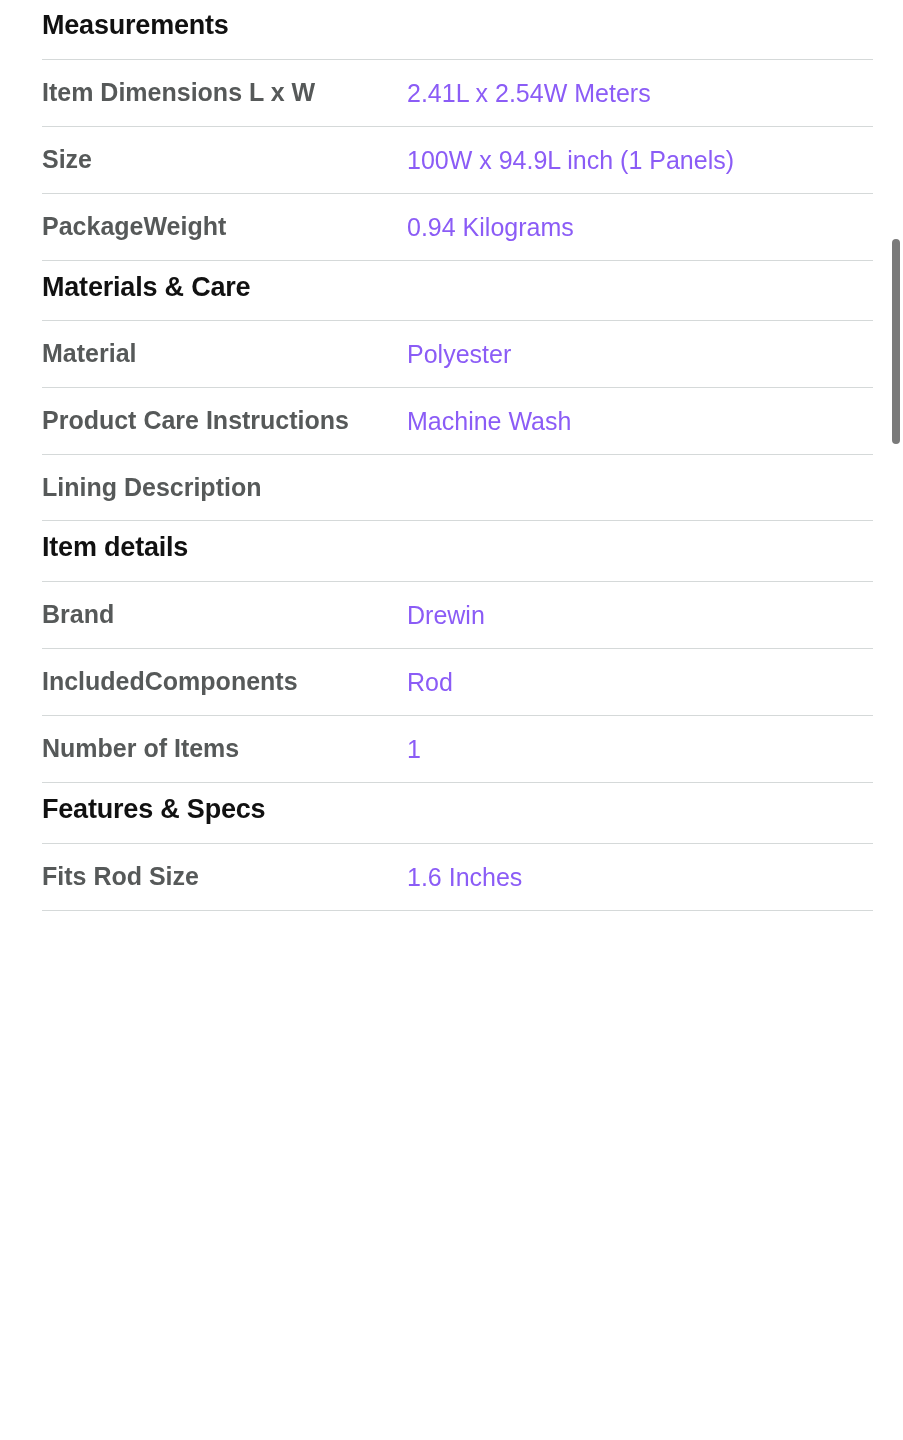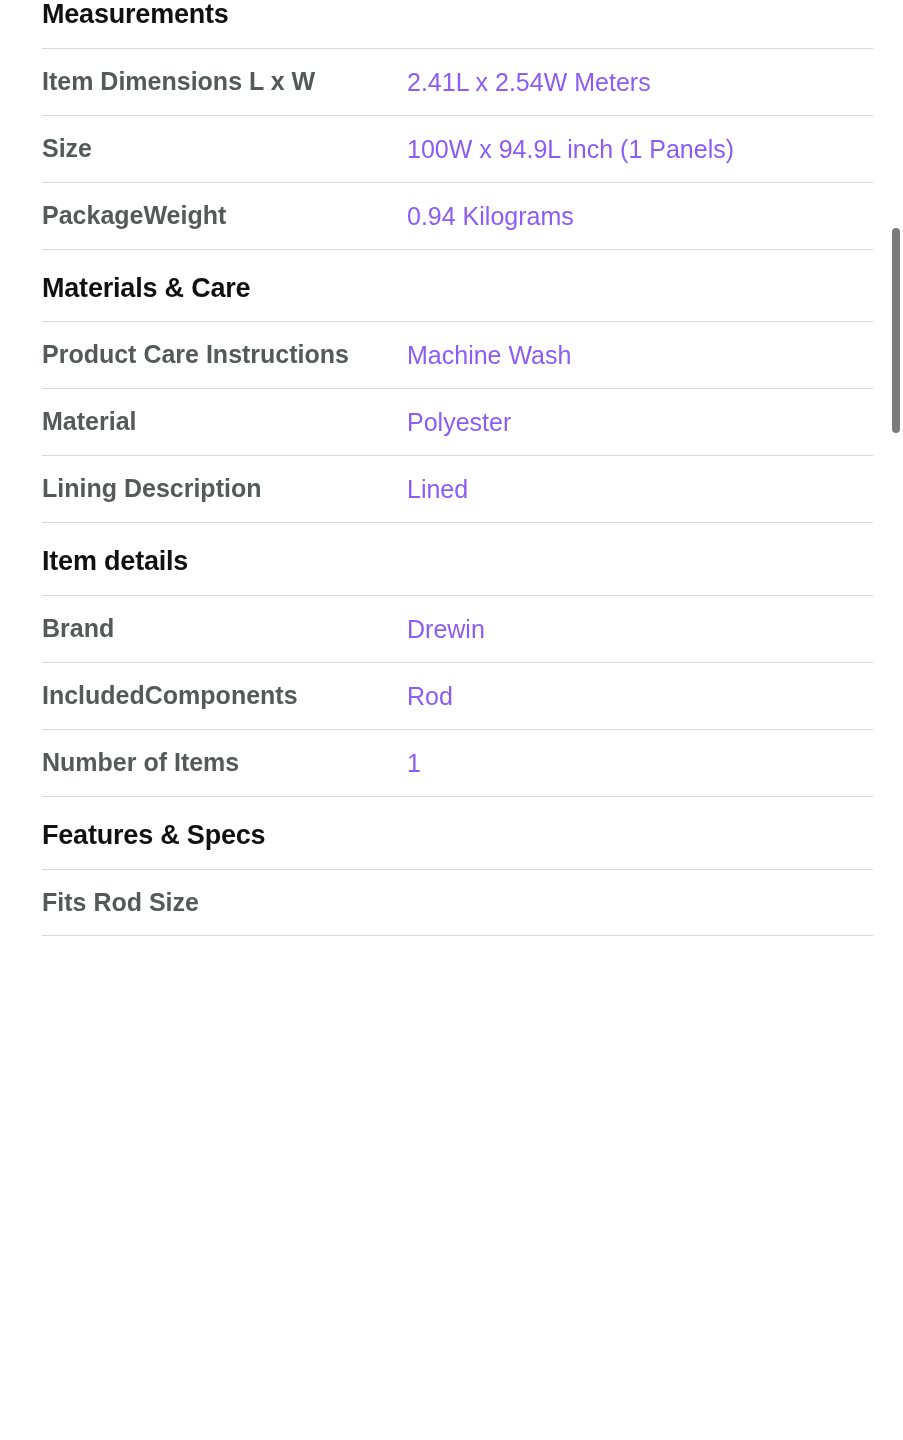--- a/index.html
+++ b/index.html
@@ -57,25 +57,25 @@
   .spec-value {
     flex: 1 1 auto;
     font-size: 25px;
     font-weight: normal;
     color: #8b5cf6;
     line-height: 1.36;
     padding: 16px 0 16px 0;
   }
 
   .group {
-    margin-top: 24px;
+    margin-top: 12px;
   }
 
   .group.first {
-    margin-top: 0;
+    margin-top: 11px;
   }
 
   .scrollbar-track {
     position: absolute;
     right: 3px;
     top: 0;
     width: 8px;
     height: 1440px;
     background: transparent;
   }
@@ -106,30 +106,29 @@
     </div>
     <div class="spec-row">
       <div class="spec-label">PackageWeight</div>
       <div class="spec-value">0.94 Kilograms</div>
     </div>
   </div>
 
   <div class="group">
     <div class="section-title">Materials &amp; Care</div>
     <div class="spec-row">
+      <div class="spec-label">Material</div>
+      <div class="spec-value">Polyester</div>
+    </div>
+    <div class="spec-row">
       <div class="spec-label">Product Care Instructions</div>
       <div class="spec-value">Machine Wash</div>
     </div>
     <div class="spec-row">
-      <div class="spec-label">Material</div>
-      <div class="spec-value">Polyester</div>
-    </div>
-    <div class="spec-row">
       <div class="spec-label">Lining Description</div>
-      <div class="spec-value">Lined</div>
     </div>
   </div>
 
   <div class="group">
     <div class="section-title">Item details</div>
     <div class="spec-row">
       <div class="spec-label">Brand</div>
       <div class="spec-value">Drewin</div>
     </div>
     <div class="spec-row">
@@ -139,19 +138,20 @@
     <div class="spec-row">
       <div class="spec-label">Number of Items</div>
       <div class="spec-value">1</div>
     </div>
   </div>
 
   <div class="group">
     <div class="section-title">Features &amp; Specs</div>
     <div class="spec-row">
       <div class="spec-label">Fits Rod Size</div>
+      <div class="spec-value">1.6 Inches</div>
     </div>
   </div>
 
   <div class="scrollbar-track"></div>
   <div class="scrollbar-thumb"></div>
 
 </div>
 
 </body></html>

